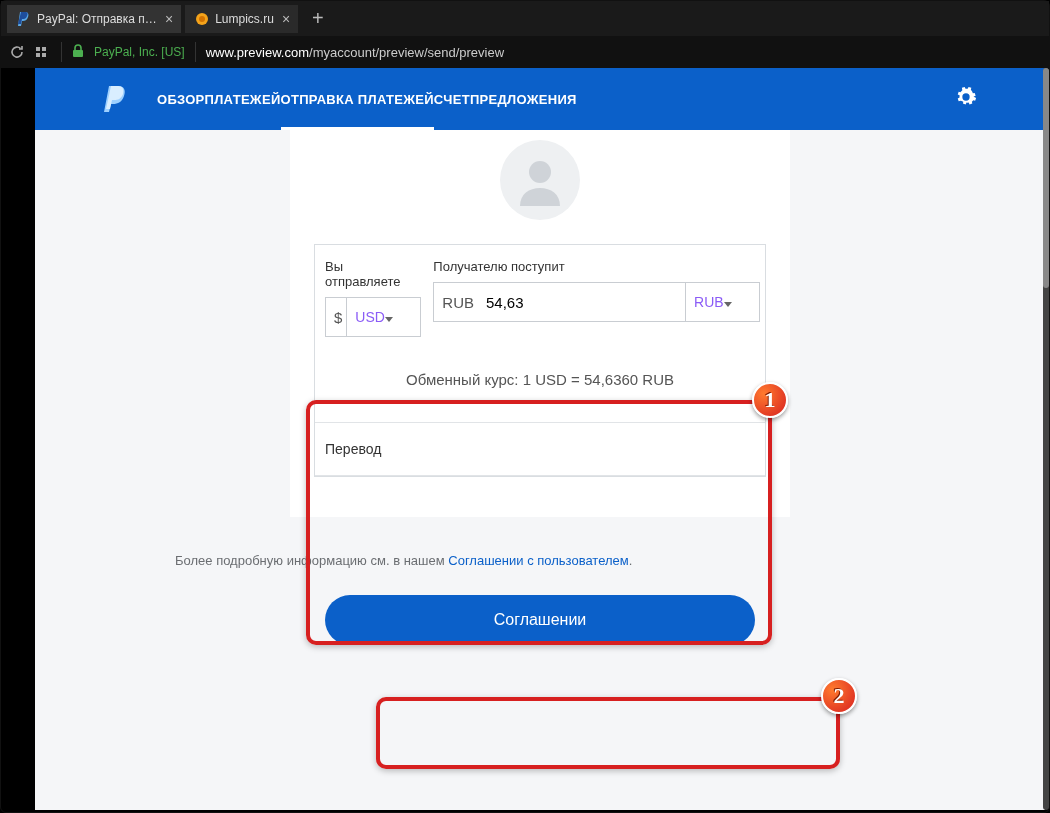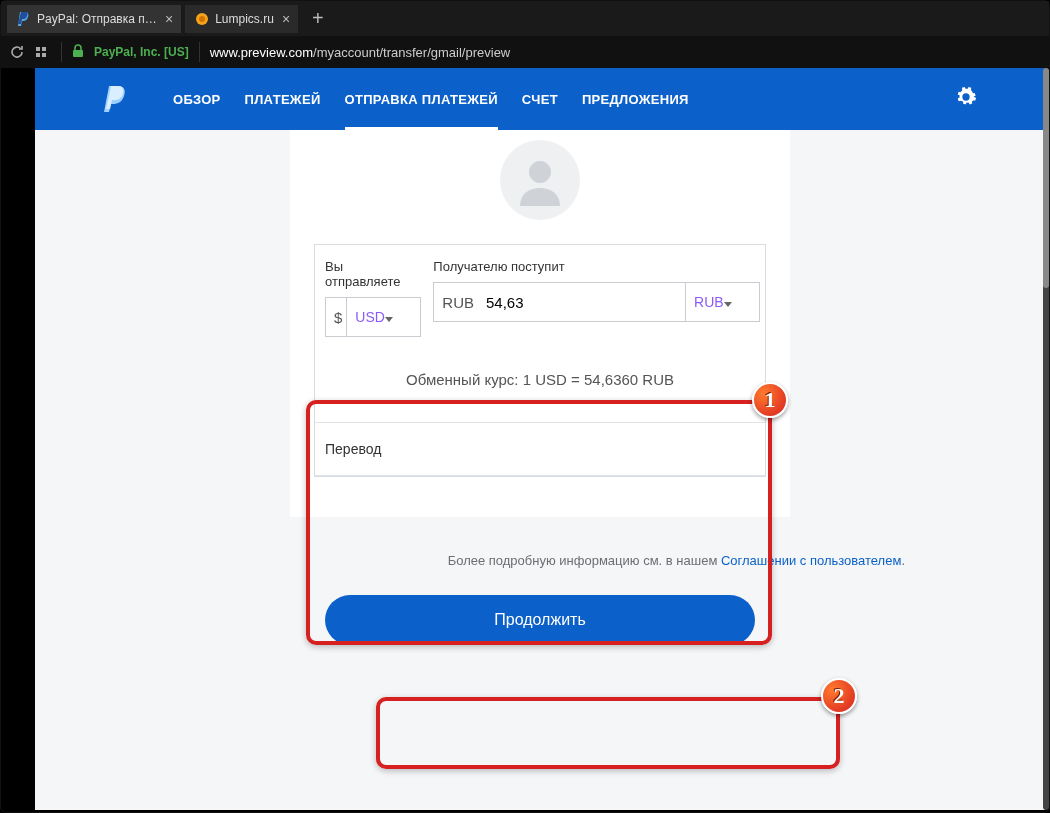--- a/index.html
+++ b/index.html
@@ -8,29 +8,29 @@
   .tabbar { display: flex; align-items: center; background: #1a1a1a; height: 35px; padding-left: 6px; }
   .tab { display: flex; align-items: center; height: 28px; background: #2a2a2a; color: #ddd; font-size: 12px; padding: 0 8px 0 10px; margin-right: 4px; max-width: 180px; }
   .tab.active { background: #333; }
   .tab .favicon { width: 14px; height: 14px; margin-right: 6px; display: inline-flex; align-items: center; justify-content: center; }
   .tab .ttl { white-space: nowrap; overflow: hidden; text-overflow: ellipsis; max-width: 120px; }
   .tab .x { margin-left: 8px; color: #bbb; font-size: 14px; cursor: pointer; }
   .newtab { color: #bbb; font-size: 20px; padding: 0 10px; cursor: pointer; }
   .urlbar { display: flex; align-items: center; background: #111; height: 32px; padding-left: 8px; color: #ccc; font-size: 13px; gap: 10px; }
   .urlbar .icon { color: #aaa; display: inline-flex; align-items: center; justify-content: center; }
   .lock { color: #4caf50; font-size: 12px; }
-  .evlabel { color: #4caf50; font-weight: bold; font-size: 12px; }
+  .evlabel { color: #4caf50; font-weight: normal; font-size: 12px; }
   .urltext { color: #ccc; font-size: 13px; }
   .urltext .host { color: #fff; }
   .viewport { position: relative; background: #f5f6f8; width: 1010px; height: 742px; margin-left: 34px; overflow: hidden; }
   .scrollbar { position: absolute; top: 67px; right: 0; width: 6px; height: 742px; background: #444; border-radius: 3px; }
   .scrollthumb { position: absolute; top: 0; width: 6px; height: 220px; background: #888; border-radius: 3px; }
   .pp-header { background: #0b60c9; height: 62px; display: flex; align-items: center; padding: 0 68px 0 68px; }
   .pp-logo { width: 26px; height: 30px; margin-right: 28px; display:inline-flex; }
-  .pp-nav { display: flex; gap: 24px; align-items: center; height: 62px; margin-left: 16px; }
+  .pp-nav { display: flex; align-items: center; height: 62px; }
   .pp-nav a { color: #fff; font-size: 13px; font-weight: 600; letter-spacing: .3px; text-decoration: none; height: 62px; display: inline-flex; align-items: center; border-bottom: 3px solid transparent; padding-top:3px;}
   .pp-nav a.active { border-bottom-color: #fff; }
   .pp-gear { margin-left: auto; color: #fff; }
   .card { background: #fff; width: 500px; margin: 0 auto; padding-bottom: 40px; }
   .avatar-wrap { display:flex; justify-content:center; padding-top: 10px;}
   .avatar { width: 80px; height: 80px; border-radius: 50%; background: #eef0f2; display:flex; align-items:center; justify-content:center; color:#cfd3d8;}
   .recipient { text-align: center; color: #333; font-size: 15px; margin-top: 22px; }
   .recipient .blur { display:inline-block; width: 66px; height: 14px; background: #d7d9dc; filter: blur(2px); vertical-align: middle; margin: 0 2px; border-radius:2px;}
   .formbox { position: relative; border: 1px solid #d9dde1; margin: 24px 24px 0 24px; }
   .redframe { position:absolute; border: 4px solid #d72020; border-radius: 10px; pointer-events: none; box-shadow: 0 2px 6px rgba(0,0,0,.25); }
@@ -38,21 +38,21 @@
   .redframe.two { left: 86px; top: 567px; width: 464px; height: 72px; }
   .row { display:flex; padding: 14px 10px 0 10px; gap: 12px; }
   .col { flex:1; }
   .lbl { font-size: 13px; color: #333; margin-bottom: 8px; }
   .fieldgrp { display:flex; border:1px solid #c9cdd2; height:40px; }
   .fieldgrp input { flex:1; border:none; font-size:15px; padding-left:8px; outline:none; }
   .fieldgrp .prefix { padding:0 4px 0 8px; color:#555; font-size:15px; display:flex; align-items:center;}
   .fieldgrp .sel { width:74px; border-left:1px solid #c9cdd2; display:flex; align-items:center; justify-content:flex-start; padding:0 8px; font-size:14px; color:#8b5cf6; cursor:pointer;}
   .rate { text-align:center; color:#555; font-size:15px; padding: 34px 0 34px 0; }
   .perevod { border-top:1px solid #e1e4e7; border-bottom:1px solid #e1e4e7; padding: 18px 10px; font-size:14px; color:#333; }
-  .footertext { text-align:right; color:#6b6e72; font-size:13px; margin-top: 34px; line-height:1.5; padding: 0 140px;}
+  .footertext { text-align:left; color:#6b6e72; font-size:13px; margin-top: 34px; line-height:1.5; padding: 0 140px;}
   .footertext a { color:#0b60c9; text-decoration:none; }
   .btnwrap { display:flex; justify-content:center; margin-top: 24px; position: relative;}
   .continue { width: 430px; height: 50px; background: #0b60c9; color:#fff; border:none; border-radius:25px; font-size:16px; cursor:pointer; }
   .annot { position:absolute; width:36px; height:36px; border-radius:50%; background: radial-gradient(circle at 30% 30%, #ff7a2e, #d72020); color:#fff; font-weight:bold; font-family: Georgia, serif; font-size:22px; display:flex; align-items:center; justify-content:center; border:2px solid #fff; box-shadow: 0 2px 4px rgba(0,0,0,.4); z-index:5; text-shadow: -1px -1px 0 #7a1a00;}
   .annot.a1 { left: 462px; top: 252px; }
   .annot.a2 { left: 531px; top: 548px; }
   .chev::after { content:""; display:inline-block; width:0;height:0;border-left:4px solid transparent;border-right:4px solid transparent;border-top:5px solid #666;}
 </style>
 </head>
 <body>
@@ -101,21 +101,21 @@
     <span style="border-left:1px solid #333;height:20px;"></span>
     <span class="lock">
       <svg width="12" height="14" viewBox="0 0 12 14" fill="#4caf50">
           <rect x="1" y="6" width="10" height="7" rx="1"></rect>
           <path d="M3 6V4a3 3 0 016 0v2" fill="none" stroke="#4caf50" stroke-width="1.6"></path>
         </svg>
     </span>
     <span class="evlabel">PayPal, Inc. [US]</span>
     <span style="border-left:1px solid #333;height:20px;"></span>
     <span class="urltext">
-      <span class="host">www.preview.com</span><span>/myaccount/transfer/gmail/preview</span>
+      <span class="host">www.preview.com</span><span>/myaccount/preview/send/preview</span>
     </span>
   </div>
 
   <div class="viewport">
 
     <div class="pp-header">
       <span class="pp-logo">
         <svg width="26" height="30" viewBox="0 0 26 30">
             <path fill="#9dd0ff" d="M6 2h9c6 0 8 4 6 10-2 6-6 8-11 8H8l-2 8H1z"></path>
             <path fill="#d9eeff" d="M8 2h7c5 0 6 3 5 8-2 5-5 6-9 6H9l-2 9H3z"></path>
@@ -172,21 +172,21 @@
         <div class="rate">Обменный курс: 1 USD = 54,6360 RUB</div>
         <div class="perevod"><span>Перевод</span></div>
       </div>
     </div>
 
     <div class="footertext">
       <span>Более подробную информацию см. в нашем </span><a href="#">Соглашении с пользователем</a><span>.</span>
     </div>
 
     <div class="btnwrap">
-      <button class="continue">Продолжить</button>
+      <button class="continue">Соглашении</button>
     </div>
 
     <div style="position:absolute; left:255px; top:62px; width:500px; height:680px; pointer-events:none;">
       <div class="redframe one"></div>
       <div class="annot a1">1</div>
       <div class="redframe two"></div>
       <div class="annot a2">2</div>
     </div>
 
   </div>

